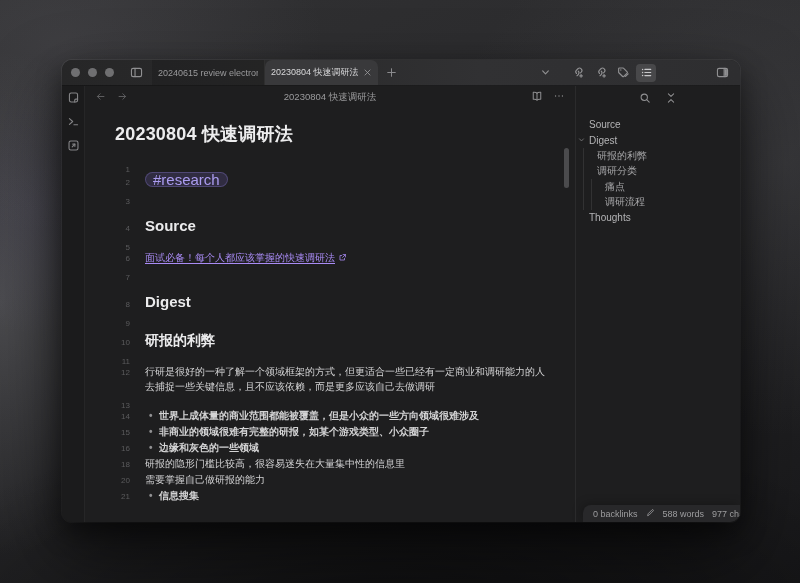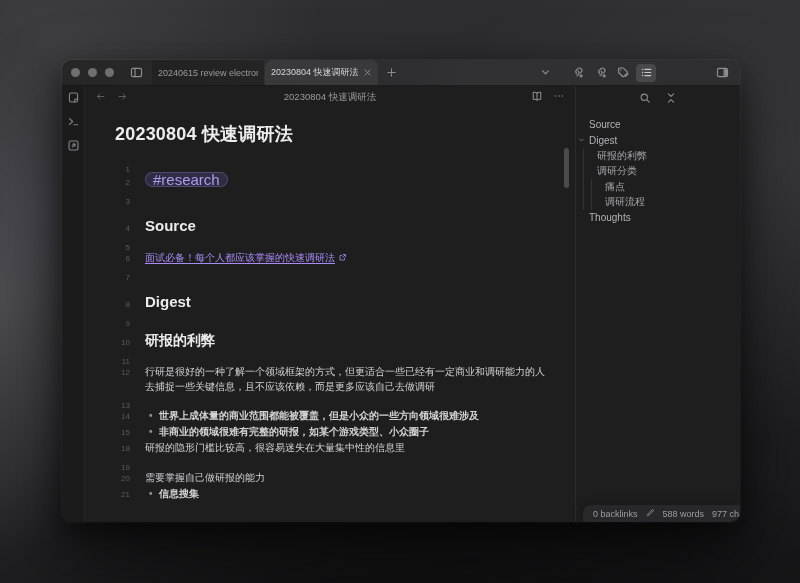--- a/index.html
+++ b/index.html
@@ -288,27 +288,27 @@
                 <span class="lc"></span>
               </div>
               <div class="line bullet">
                 <span class="ln">14</span>
                 <span class="lc">世界上成体量的商业范围都能被覆盖，但是小众的一些方向领域很难涉及</span>
               </div>
               <div class="line bullet">
                 <span class="ln">15</span>
                 <span class="lc">非商业的领域很难有完整的研报，如某个游戏类型、小众圈子</span>
               </div>
+              <div class="line bullet">
+                <span class="ln">16</span>
+                <span class="lc">边缘和灰色的一些领域</span>
+              </div>
               <div class="line p">
                 <span class="ln">18</span>
                 <span class="lc">研报的隐形门槛比较高，很容易迷失在大量集中性的信息里</span>
-              </div>
-              <div class="line empty">
-                <span class="ln">19</span>
-                <span class="lc"></span>
               </div>
               <div class="line p">
                 <span class="ln">20</span>
                 <span class="lc">需要掌握自己做研报的能力</span>
               </div>
               <div class="line bullet">
                 <span class="ln">21</span>
                 <span class="lc">信息搜集</span>
               </div>
             </div>

